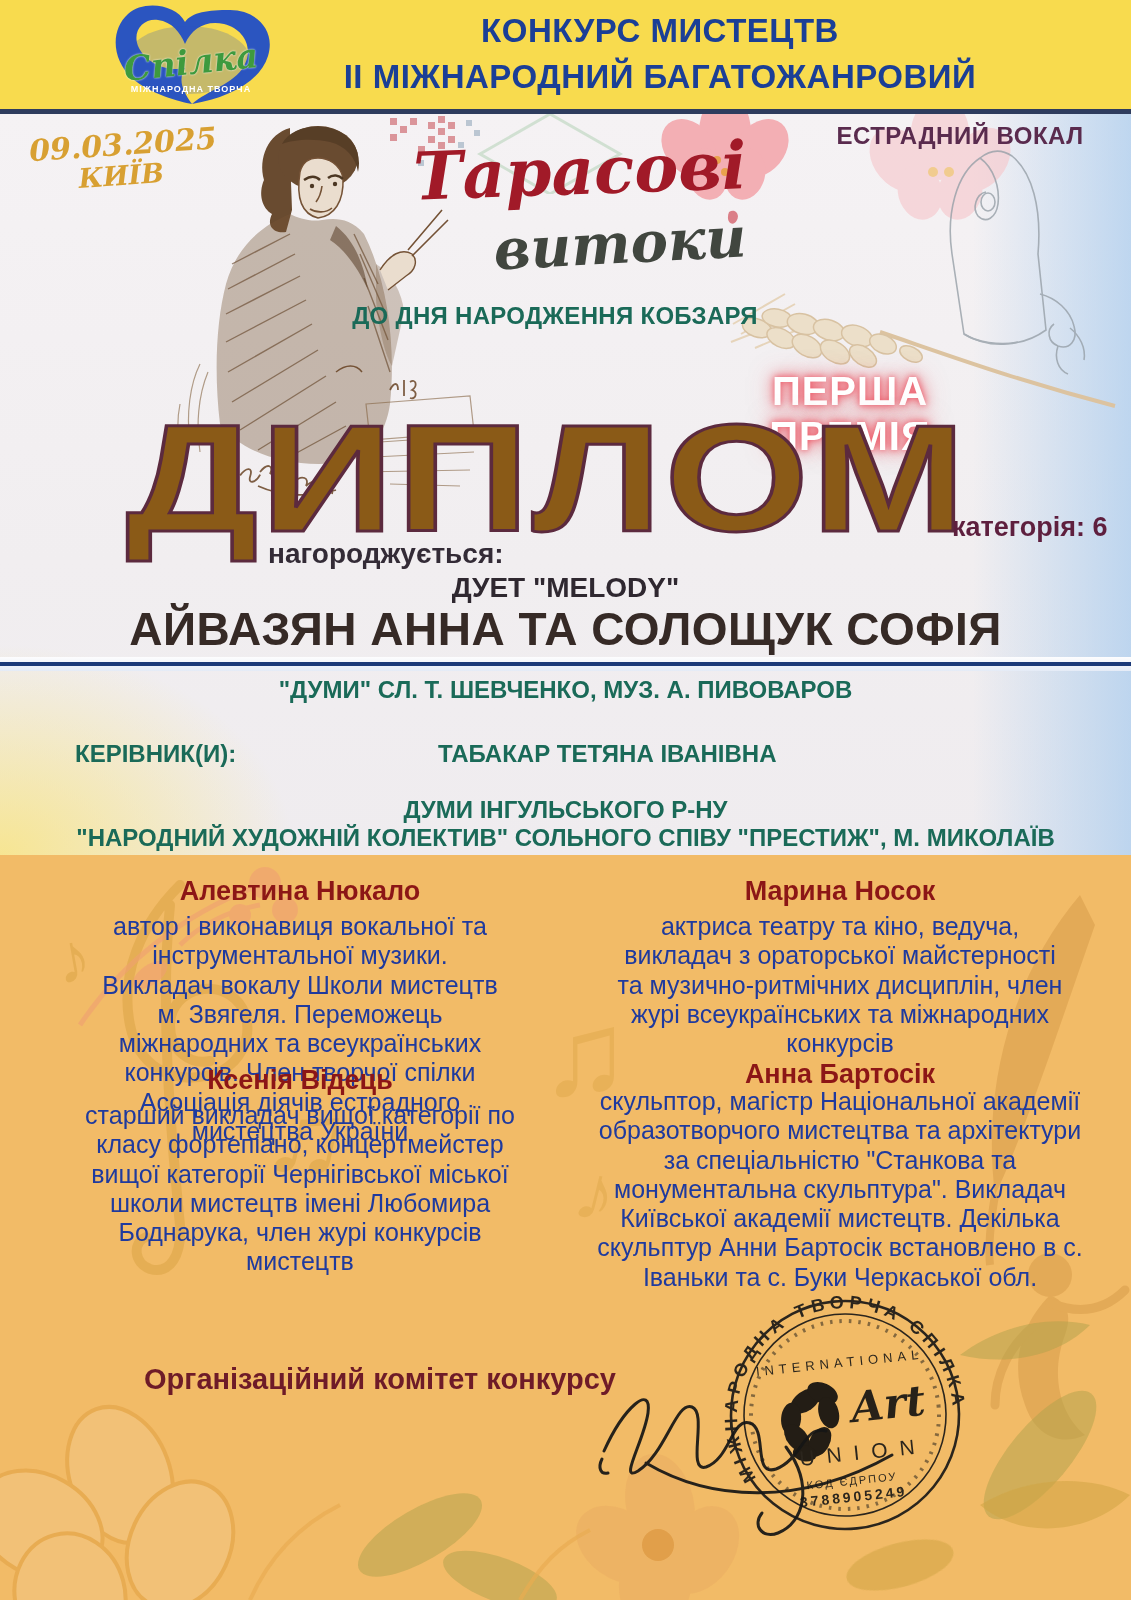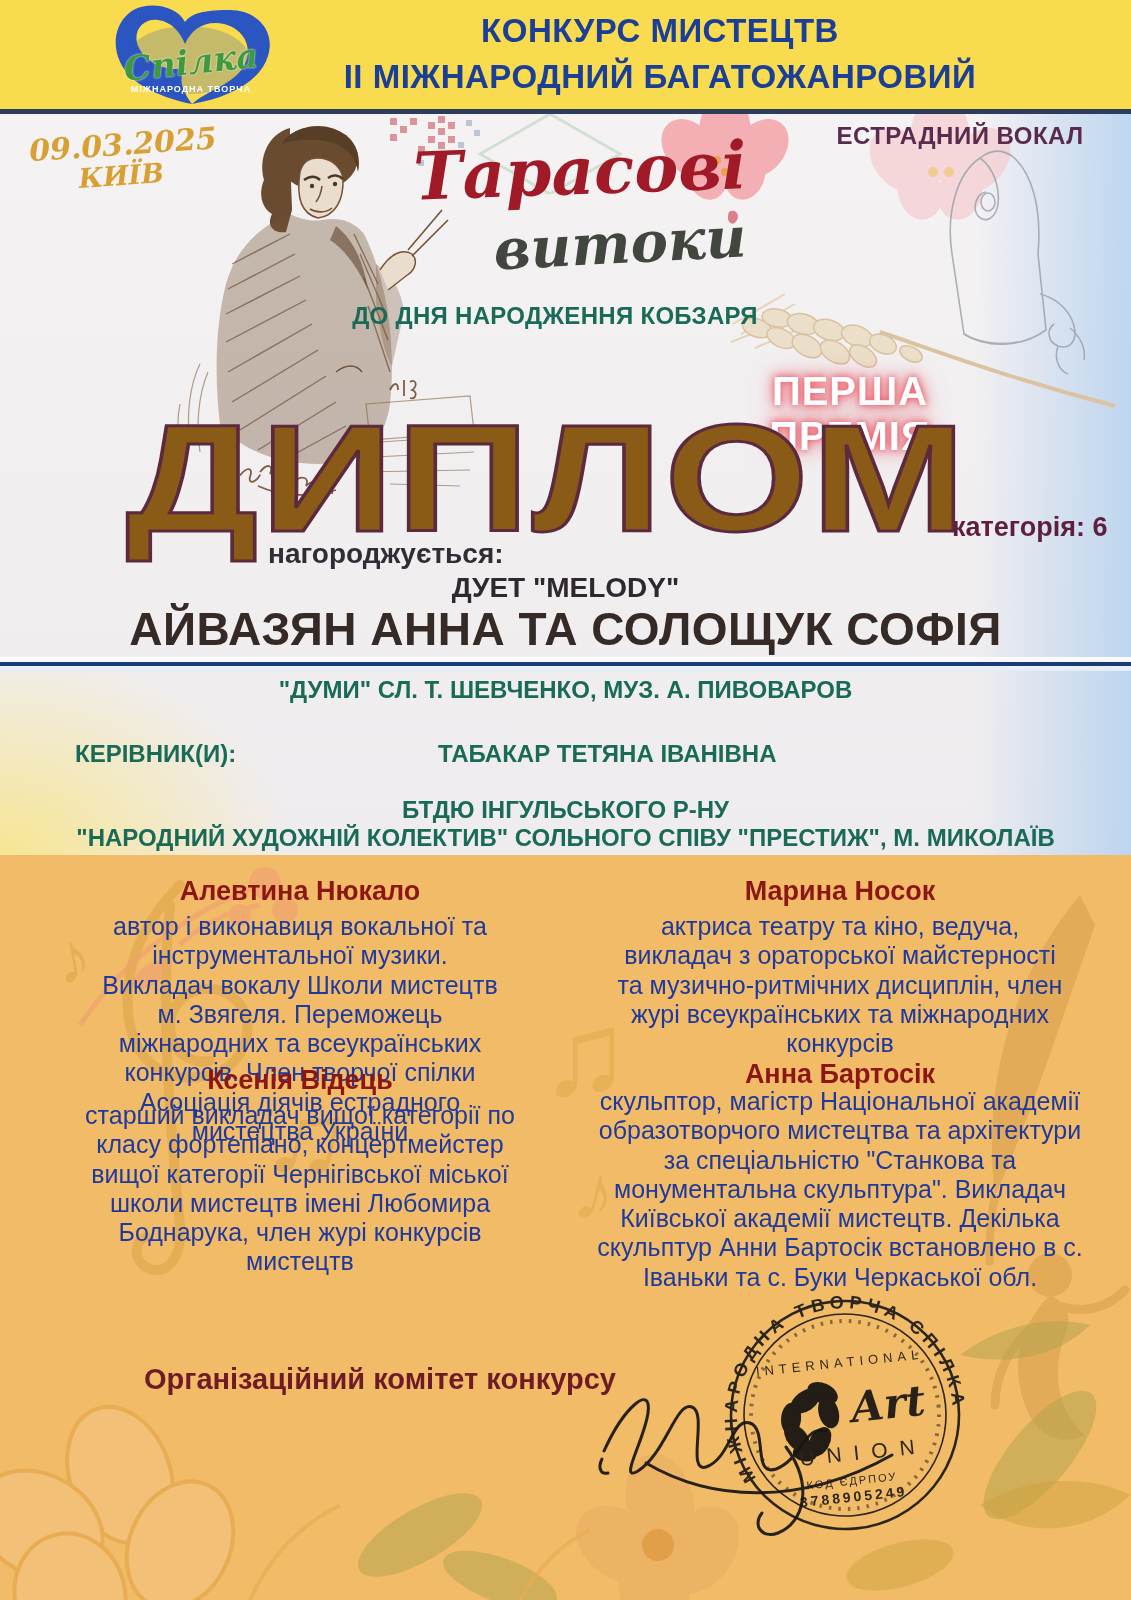--- a/index.html
+++ b/index.html
@@ -251,21 +251,21 @@
     <div class="group">ДУЕТ "MELODY"</div>
     <div class="names">АЙВАЗЯН АННА ТА СОЛОЩУК СОФІЯ</div>
 
     <div class="divider">
       <div class="divider-line"></div>
     </div>
 
     <div class="piece">"ДУМИ" СЛ. Т. ШЕВЧЕНКО, МУЗ. А. ПИВОВАРОВ</div>
     <div class="leader-label">КЕРІВНИК(И):</div>
     <div class="leader-name">ТАБАКАР ТЕТЯНА ІВАНІВНА</div>
-    <div class="inst1">БТДЮ ІНГУЛЬСЬКОГО Р-НУ</div>
+    <div class="inst1">ДУМИ ІНГУЛЬСЬКОГО Р-НУ</div>
     <div class="inst2">"НАРОДНИЙ ХУДОЖНІЙ КОЛЕКТИВ" СОЛЬНОГО СПІВУ "ПРЕСТИЖ", М. МИКОЛАЇВ</div>
   </div>
 
   <div class="body-orange">
 
     <svg class="deco" style="left:20px;top:10px;opacity:.45" width="340" height="420" viewBox="0 0 340 420">
       <path d="M160,20 C120,60 100,110 110,160 C118,200 150,220 190,210 C230,200 240,150 210,130 C185,114 150,130 150,160 C150,186 170,200 190,196 M150,40 C140,140 150,260 160,360 C162,390 150,410 130,404 C114,398 112,378 126,372" stroke="#D79F3E" stroke-width="10" fill="none" stroke-linecap="round"></path>
       <text x="240" y="300" font-size="110" fill="#D79F3E" transform="rotate(12 240 300)">♫</text>
       <text x="40" y="120" font-size="70" fill="#D79F3E" transform="rotate(-10 40 120)">♪</text>
     </svg>

